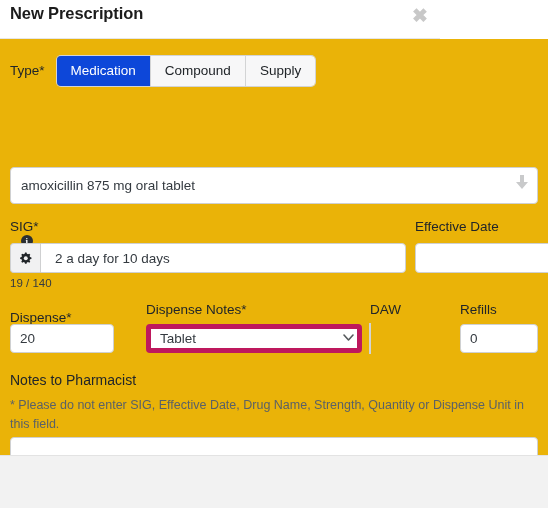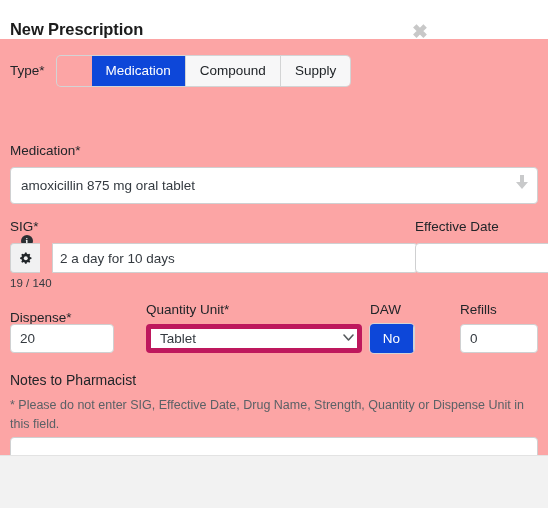--- a/index.html
+++ b/index.html
@@ -12,21 +12,21 @@
     background: #ffffff;
     font-family: "Liberation Sans", sans-serif;
     color: #212529;
     overflow: hidden;
     position: relative;
   }
 
   
   .modal-header {
     position: absolute;
-    left: 0; top: 16px;
+    left: 0; top: 0;
     width: 440px;
     height: 39px;
     box-sizing: border-box;
     border-bottom: 1px solid #e6e6e6;
     background: #ffffff;
   }
   .modal-title {
     position: absolute;
     left: 10px; top: 4px;
     font-size: 16.5px;
@@ -46,21 +46,21 @@
     cursor: pointer;
     user-select: none;
   }
 
   
   .modal-body {
     position: absolute;
     left: 0; top: 39px;
     width: 548px;
     height: 416px;
-    background: #fca5a5;
+    background: #eab308;
   }
 
   .label {
     font-size: 13.5px;
     color: #212529;
     line-height: 16px;
   }
 
   
   .row-type {
@@ -68,21 +68,20 @@
     left: 10px; top: 17px;
     display: flex;
     align-items: center;
   }
   .row-type .label { margin-right: 12px; }
   .btn-group {
     display: flex;
     border-radius: 4px;
     overflow: hidden;
     box-shadow: 0 0 0 1px #d3d4d5;
-    padding-left: 35px;
   }
   .seg {
     font-family: "Liberation Sans", sans-serif;
     font-size: 13.5px;
     padding: 7px 14px 8px;
     background: #f7f7f8;
     color: #212529;
     border: 0;
     border-right: 1px solid #d3d4d5;
     cursor: pointer;
@@ -166,23 +165,22 @@
     cursor: pointer;
   }
   .sig-input {
     width: 366px; height: 30px;
     box-sizing: border-box;
     border: 1px solid #cfd0d1;
     border-radius: 0 4px 4px 0;
     font-family: "Liberation Sans", sans-serif;
     font-size: 13.5px;
     color: #343a40;
-    padding: 0 7px;
-    outline: none;
-    margin-left: 12px;
+    padding: 0 14px;
+    outline: none;
   }
   .char-counter {
     position: absolute;
     left: 10px; top: 238px;
     font-size: 11.5px;
     color: #343a40;
   }
 
   
   .lbl-effdate {
@@ -335,21 +333,20 @@
 
   <div class="row-type">
     <span class="label">Type*</span>
     <div class="btn-group">
       <button class="seg active">Medication</button>
       <button class="seg">Compound</button>
       <button class="seg">Supply</button>
     </div>
   </div>
 
-  <div class="label lbl-medication">Medication*</div>
   <div class="medication-wrap">
     <input class="input-box" type="text" value="amoxicillin 875 mg oral tablet" style="">
     <svg class="dropdown-arrow-icon" viewBox="0 0 14 15">
       <path d="M5 0 H9 V7 H13 L7 14 L1 7 H5 Z" fill="#c9cacb"></path>
     </svg>
   </div>
 
   <div class="lbl-sig">
     <span class="label">SIG*</span>
     <span class="info-icon">i</span>
@@ -362,35 +359,34 @@
       </svg>
     </div>
     <input class="sig-input" type="text" value="2 a day for 10 days" style="">
   </div>
   <div class="char-counter">19 / 140</div>
 
   <div class="label lbl-effdate">Effective Date</div>
   <input class="effdate-input" type="text" value="" style="">
 
   <div class="label lbl-dispense">Dispense*</div>
-  <div class="label lbl-dispunit">Quantity Unit*</div>
+  <div class="label lbl-dispunit">Dispense Notes*</div>
   <div class="label lbl-daw">DAW</div>
   <div class="label lbl-refills">Refills</div>
 
   <input class="dispense-input" type="text" value="20" style="">
 
   <select class="dispunit-select">
     <option>Tablet</option>
   </select>
   <svg class="select-chevron-icon" width="11" height="8" viewBox="0 0 11 8">
     <path d="M1 1 L5.5 6 L10 1" stroke="#55595c" stroke-width="1.6" fill="none" stroke-linecap="round" stroke-linejoin="round"></path>
   </svg>
 
   <div class="daw-group">
-    <button class="daw-btn active">No</button>
   </div>
 
   <input class="refills-input" type="text" value="0" style="">
 
   <div class="label lbl-notes">Notes to Pharmacist</div>
   <div class="notes-hint">* Please do not enter SIG, Effective Date, Drug Name, Strength, Quantity or Dispense Unit in this field.</div>
   <textarea class="notes-textarea" style=""></textarea>
 </div>
 
 <div class="modal-footer">

